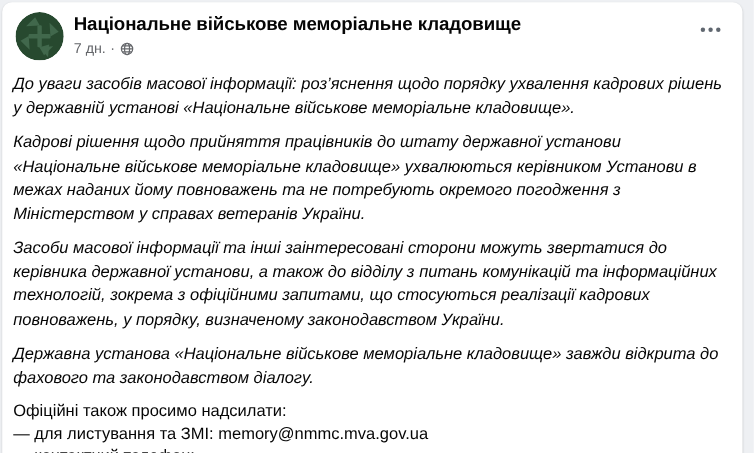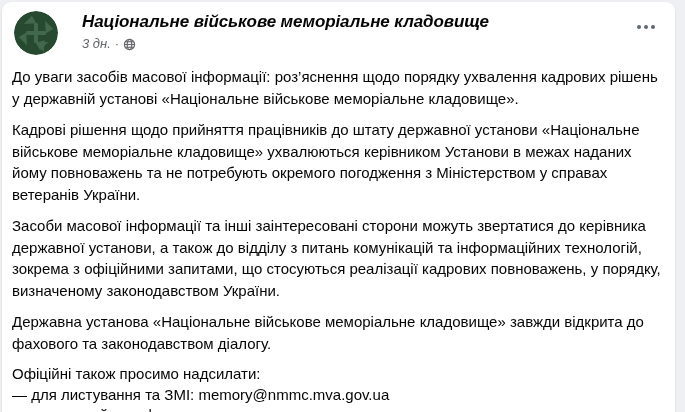--- a/index.html
+++ b/index.html
@@ -22,21 +22,21 @@
     align-items: flex-start;
     padding: 9px 14px 2px 12px;
   }
   .avatar-btn {
     width: 44px; height: 44px;
     flex: 0 0 44px;
     border-radius: 50%;
     overflow: hidden;
     cursor: pointer;
   }
-  .header-text { margin-left: 24px; flex: 1 1 auto; font-style: italic; }
+  .header-text { margin-left: 9px; flex: 1 1 auto; }
   .page-name {
     font-size: 17px;
     font-weight: 700;
     color: #050505;
     letter-spacing: -0.1px;
     line-height: 22px;
     cursor: pointer;
   }
   .meta-row {
     display: flex;
@@ -64,21 +64,21 @@
     border-radius: 50%;
     background: #606770;
     display: block;
   }
   .post-body {
     padding: 0 12px 0 10px;
     color: #050505;
     font-size: 15px;
     line-height: 21.5px;
   }
-  .post-body p { margin: 9px 0 10px 0; }
+  .post-body p { margin: 9px 0 10px 0; font-style: italic; }
   .contact-block { margin-top: 9px; }
   .contact-block div { line-height: 20.5px; }
 </style>
 </head>
 <body>
 
 <div class="post-card">
 
   <div class="post-header">
 
@@ -101,21 +101,21 @@
           </g>
           <rect x="-2" y="-10" width="4" height="20" rx="1"></rect>
           <rect x="-10" y="-2" width="20" height="4" rx="1"></rect>
         </g>
       </svg>
     </div>
 
     <div class="header-text">
       <div class="page-name">Національне військове меморіальне кладовище</div>
       <div class="meta-row">
-        <span>3 дн.</span>
+        <span>7 дн.</span>
         <span class="meta-sep">·</span>
         <span class="globe-icon">
           <svg width="13" height="13" viewBox="0 0 16 16" fill="none" stroke="#65676b" stroke-width="1.4">
             <circle cx="8" cy="8" r="6.3"></circle>
             <ellipse cx="8" cy="8" rx="2.8" ry="6.3"></ellipse>
             <line x1="1.7" y1="8" x2="14.3" y2="8"></line>
             <line x1="2.6" y1="4.6" x2="13.4" y2="4.6"></line>
             <line x1="2.6" y1="11.4" x2="13.4" y2="11.4"></line>
           </svg>
         </span>

